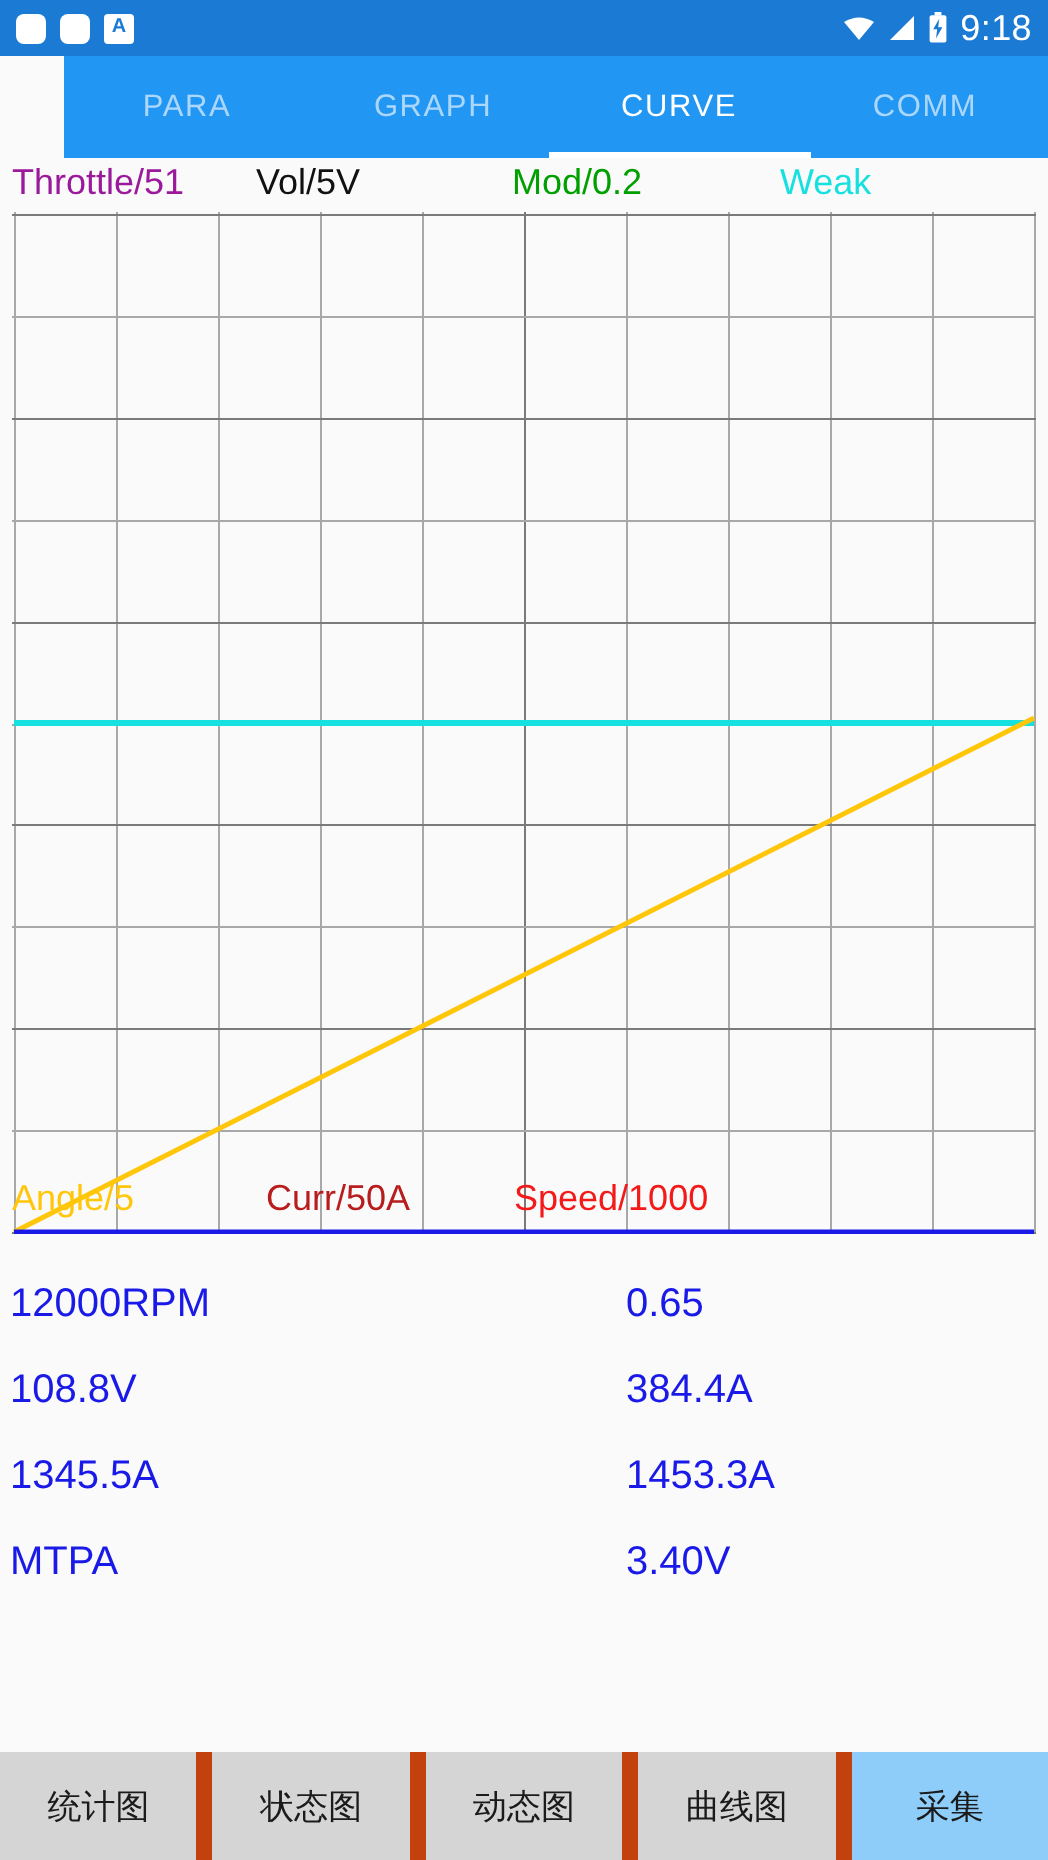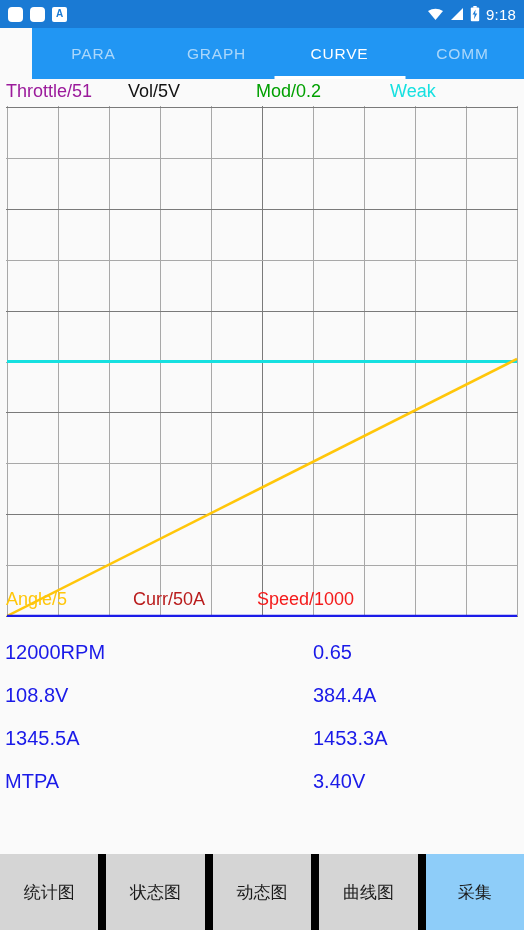--- a/index.html
+++ b/index.html
@@ -30,21 +30,21 @@
   .sb-a-icon {
     width: 15px; height: 15px;
     background: #ffffff;
     border-radius: 2px;
     color: #1a7ad4;
     font-size: 10px;
     font-weight: bold;
     line-height: 13px;
     text-align: center;
   }
-  .sb-clock { font-size: 15px; font-weight: 500; letter-spacing: .2px; }
+  .sb-clock { font-size: 18px; font-weight: 500; letter-spacing: .2px; }
 
   
   .tabbar {
     height: 51px;
     background: #2196f3;
     display: flex;
     position: relative;
     margin-left: 32px;
   }
   .tab {
@@ -119,23 +119,23 @@
     font-weight: 500;
   }
   .readout-cell.c0 { width: 265px; padding-left: 5px; }
   .readout-cell.c1 { flex: 1; margin-left: 48px; }
 
   
   .buttonbar {
     position: absolute;
     left: 0; bottom: 0;
     width: 524px;
-    height: 76px;
-    display: flex;
-    background: #000000;
+    height: 54px;
+    display: flex;
+    background: #c2410c;
     gap: 8px;
   }
   .btn {
     flex: 1;
     background: #d5d5d5;
     display: flex;
     align-items: center;
     justify-content: center;
     font-size: 17px;
     color: #1b1b1b;

